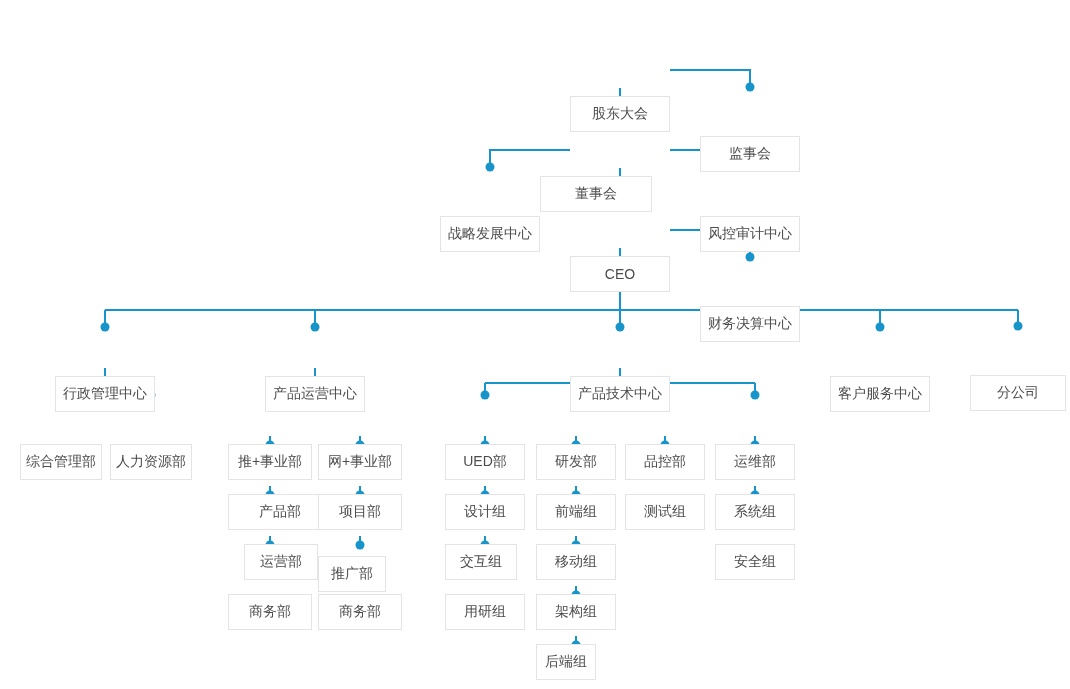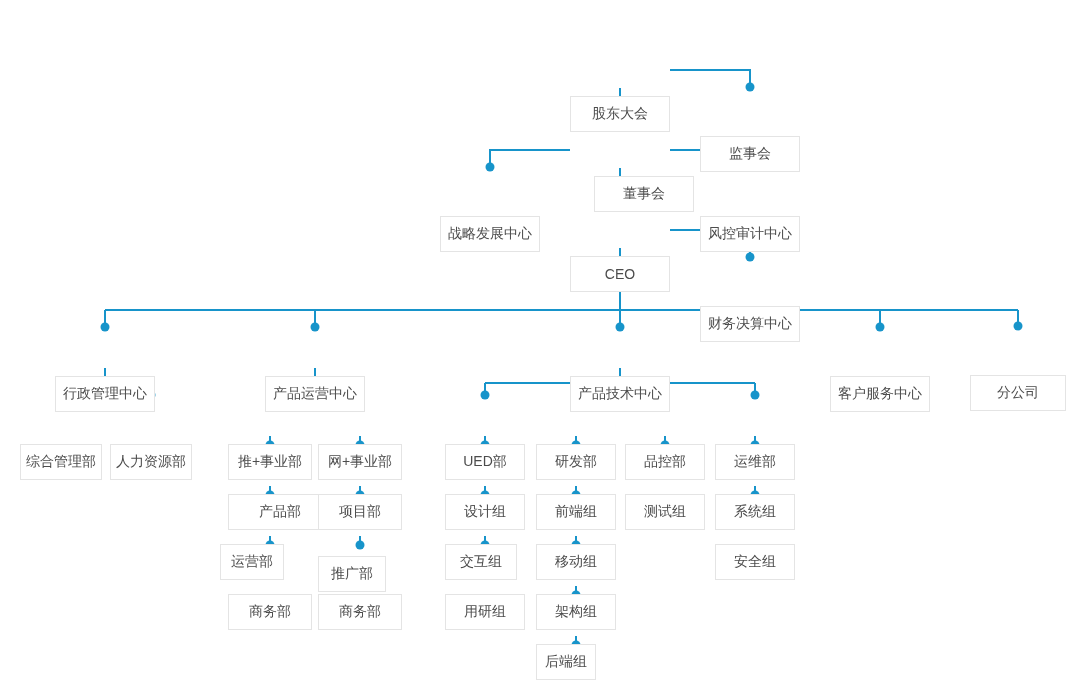--- a/index.html
+++ b/index.html
@@ -138,21 +138,21 @@
       <circle class="cd" cx="665" cy="445" r="4.5"></circle>
 
     <line class="cl" x1="755" y1="436" x2="755" y2="445"></line>
       <circle class="cd" cx="755" cy="445" r="4.5"></circle>
     <line class="cl" x1="755" y1="486" x2="755" y2="495"></line>
       <circle class="cd" cx="755" cy="495" r="4.5"></circle>
   </svg>
 
   <div class="node" style="left:570px;top:52px;width:100px">股东大会</div>
   <div class="node" style="left:700px;top:92px;width:100px">监事会</div>
-  <div class="node" style="left:594px;top:132px;width:100px">董事会</div>
+  <div class="node" style="left:540px;top:132px;width:112px">董事会</div>
   <div class="node" style="left:440px;top:172px;width:100px">战略发展中心</div>
   <div class="node" style="left:700px;top:172px;width:100px">风控审计中心</div>
   <div class="node" style="left:570px;top:212px;width:100px">CEO</div>
   <div class="node" style="left:700px;top:262px;width:100px">财务决算中心</div>
 
   <div class="node" style="left:55px;top:332px;width:100px">行政管理中心</div>
   <div class="node" style="left:265px;top:332px;width:100px">产品运营中心</div>
   <div class="node" style="left:570px;top:332px;width:100px">产品技术中心</div>
   <div class="node" style="left:830px;top:332px;width:100px">客户服务中心</div>
   <div class="node" style="left:970px;top:331px;width:96px">分公司</div>
@@ -166,21 +166,21 @@
   <div class="node" style="left:625px;top:400px;width:80px">品控部</div>
   <div class="node" style="left:715px;top:400px;width:80px">运维部</div>
 
   <div class="node" style="left:228px;top:450px;width:104px">产品部</div>
   <div class="node" style="left:318px;top:450px;width:84px">项目部</div>
   <div class="node" style="left:445px;top:450px;width:80px">设计组</div>
   <div class="node" style="left:536px;top:450px;width:80px">前端组</div>
   <div class="node" style="left:625px;top:450px;width:80px">测试组</div>
   <div class="node" style="left:715px;top:450px;width:80px">系统组</div>
 
-  <div class="node" style="left:220px;top:500px;width:64px">运营部</div>
+  <div class="node" style="left:244px;top:500px;width:74px">运营部</div>
   <div class="node" style="left:318px;top:512px;width:68px">推广部</div>
   <div class="node" style="left:445px;top:500px;width:72px">交互组</div>
   <div class="node" style="left:536px;top:500px;width:80px">移动组</div>
   <div class="node" style="left:715px;top:500px;width:80px">安全组</div>
 
   <div class="node" style="left:228px;top:550px;width:84px">商务部</div>
   <div class="node" style="left:318px;top:550px;width:84px">商务部</div>
   <div class="node" style="left:445px;top:550px;width:80px">用研组</div>
   <div class="node" style="left:536px;top:550px;width:80px">架构组</div>
 

